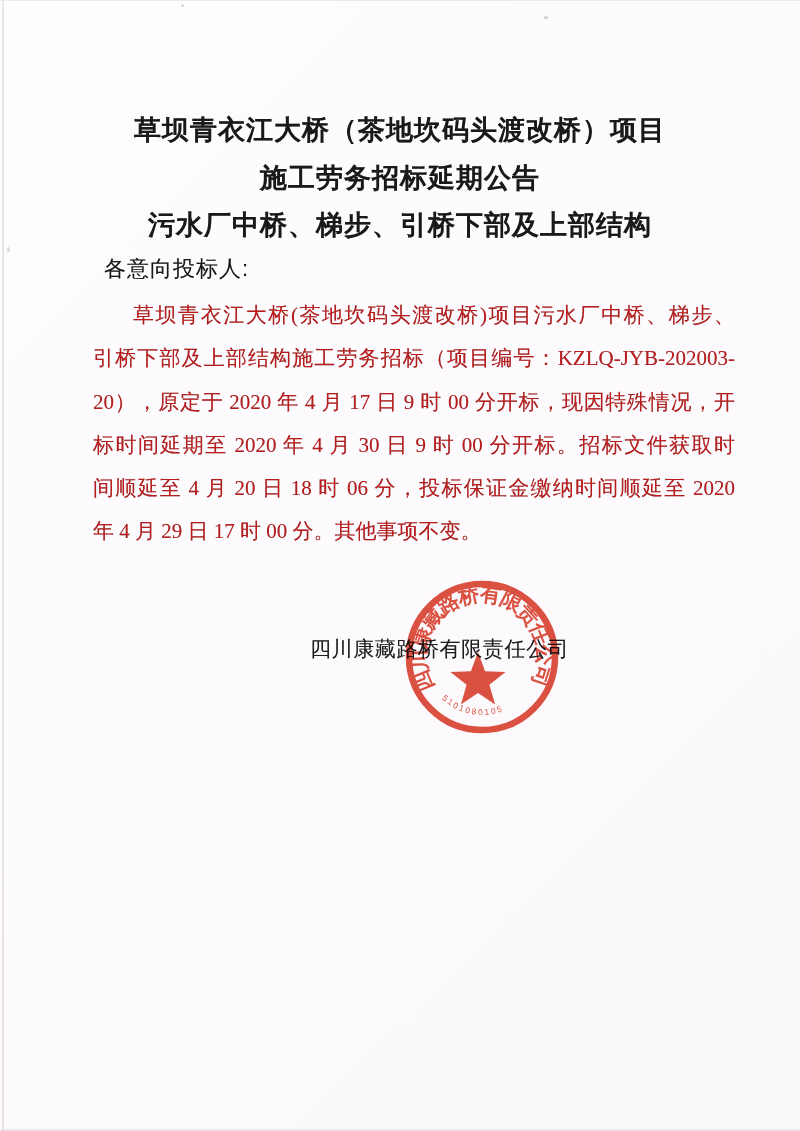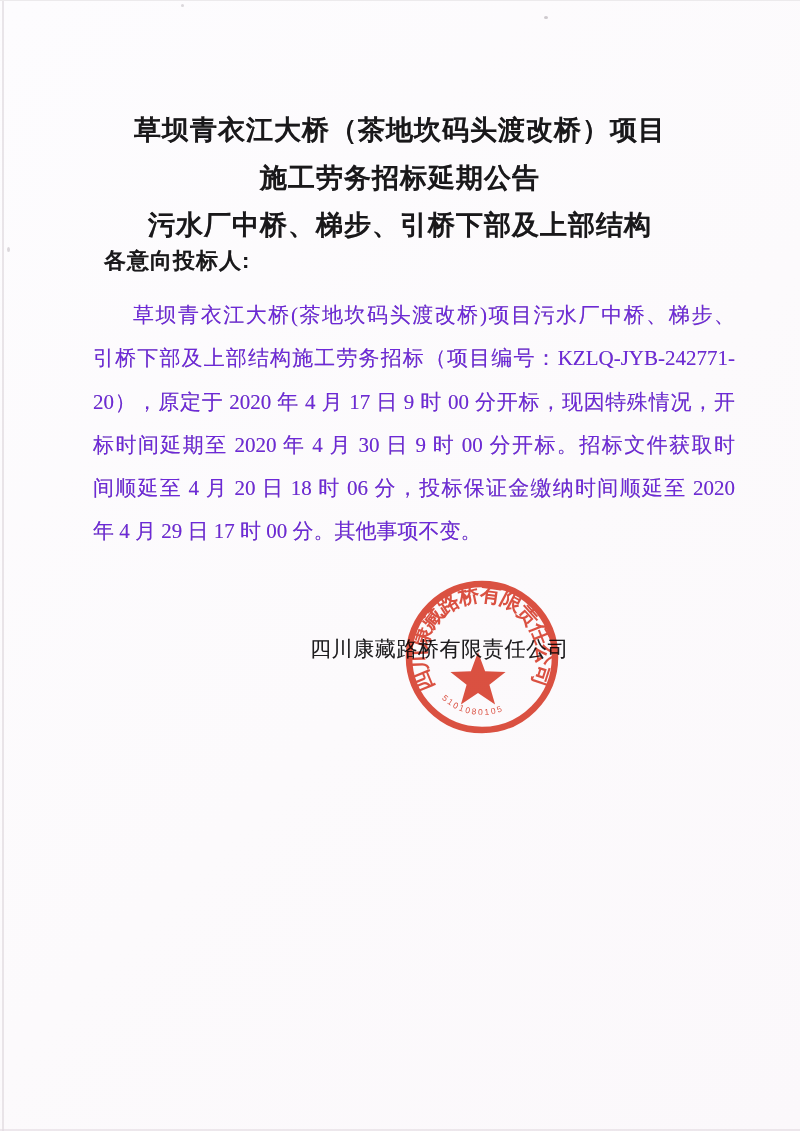--- a/index.html
+++ b/index.html
@@ -48,37 +48,37 @@
     text-align: center;
     font-weight: bold;
     font-size: 27px;
     line-height: 47.5px;
     letter-spacing: 1px;
     color: #19181a;
     text-shadow: 0 0 0.6px rgba(20,20,20,0.45);
   }
   .salutation {
     position: absolute;
-    top: 246px;
+    top: 254px;
     left: 104px;
     font-family: "Liberation Sans", "DejaVu Sans", sans-serif;
-    font-weight: bold;
+    font-weight: normal;
     font-size: 22px;
     letter-spacing: 1px;
     color: #1a191b;
     text-shadow: 0 0 0.5px rgba(20,20,20,0.4);
   }
   .body-block {
     position: absolute;
     top: 294px;
     left: 93px;
     width: 642px;
     font-size: 21px;
     line-height: 43.3px;
-    color: #6d28d9;
+    color: #b91c1c;
     text-shadow: 0 0 0.5px rgba(30,30,30,0.35);
   }
   .body-line { white-space: nowrap; }
   .jline {
     white-space: normal;
     text-align: justify;
     text-align-last: justify;
   }
   .indent { text-indent: 40px; }
   .sig-company {
@@ -134,21 +134,21 @@
   <div class="title-block">
     <div>草坝青衣江大桥（茶地坎码头渡改桥）项目</div>
     <div>施工劳务招标延期公告</div>
     <div>污水厂中桥、梯步、引桥下部及上部结构</div>
   </div>
 
   <div class="salutation">各意向投标人:</div>
 
   <div class="body-block">
     <div class="body-line jline indent">草坝青衣江大桥(茶地坎码头渡改桥)项目污水厂中桥、梯步、</div>
-    <div class="body-line jline">引桥下部及上部结构施工劳务招标（项目编号：KZLQ-JYB-242771-</div>
+    <div class="body-line jline">引桥下部及上部结构施工劳务招标（项目编号：KZLQ-JYB-202003-</div>
     <div class="body-line jline">20），原定于 2020 年 4 月 17 日 9 时 00 分开标，现因特殊情况，开</div>
     <div class="body-line jline">标时间延期至 2020 年 4 月 30 日 9 时 00 分开标。招标文件获取时</div>
     <div class="body-line jline">间顺延至 4 月 20 日 18 时 06 分，投标保证金缴纳时间顺延至 2020</div>
     <div class="body-line">年 4 月 29 日 17 时 00 分。其他事项不变。</div>
   </div>
 
   <div class="sig-company">四川康藏路桥有限责任公司</div>
 
   <div class="seal">
     <svg viewBox="0 0 160 160" width="160" height="160">

